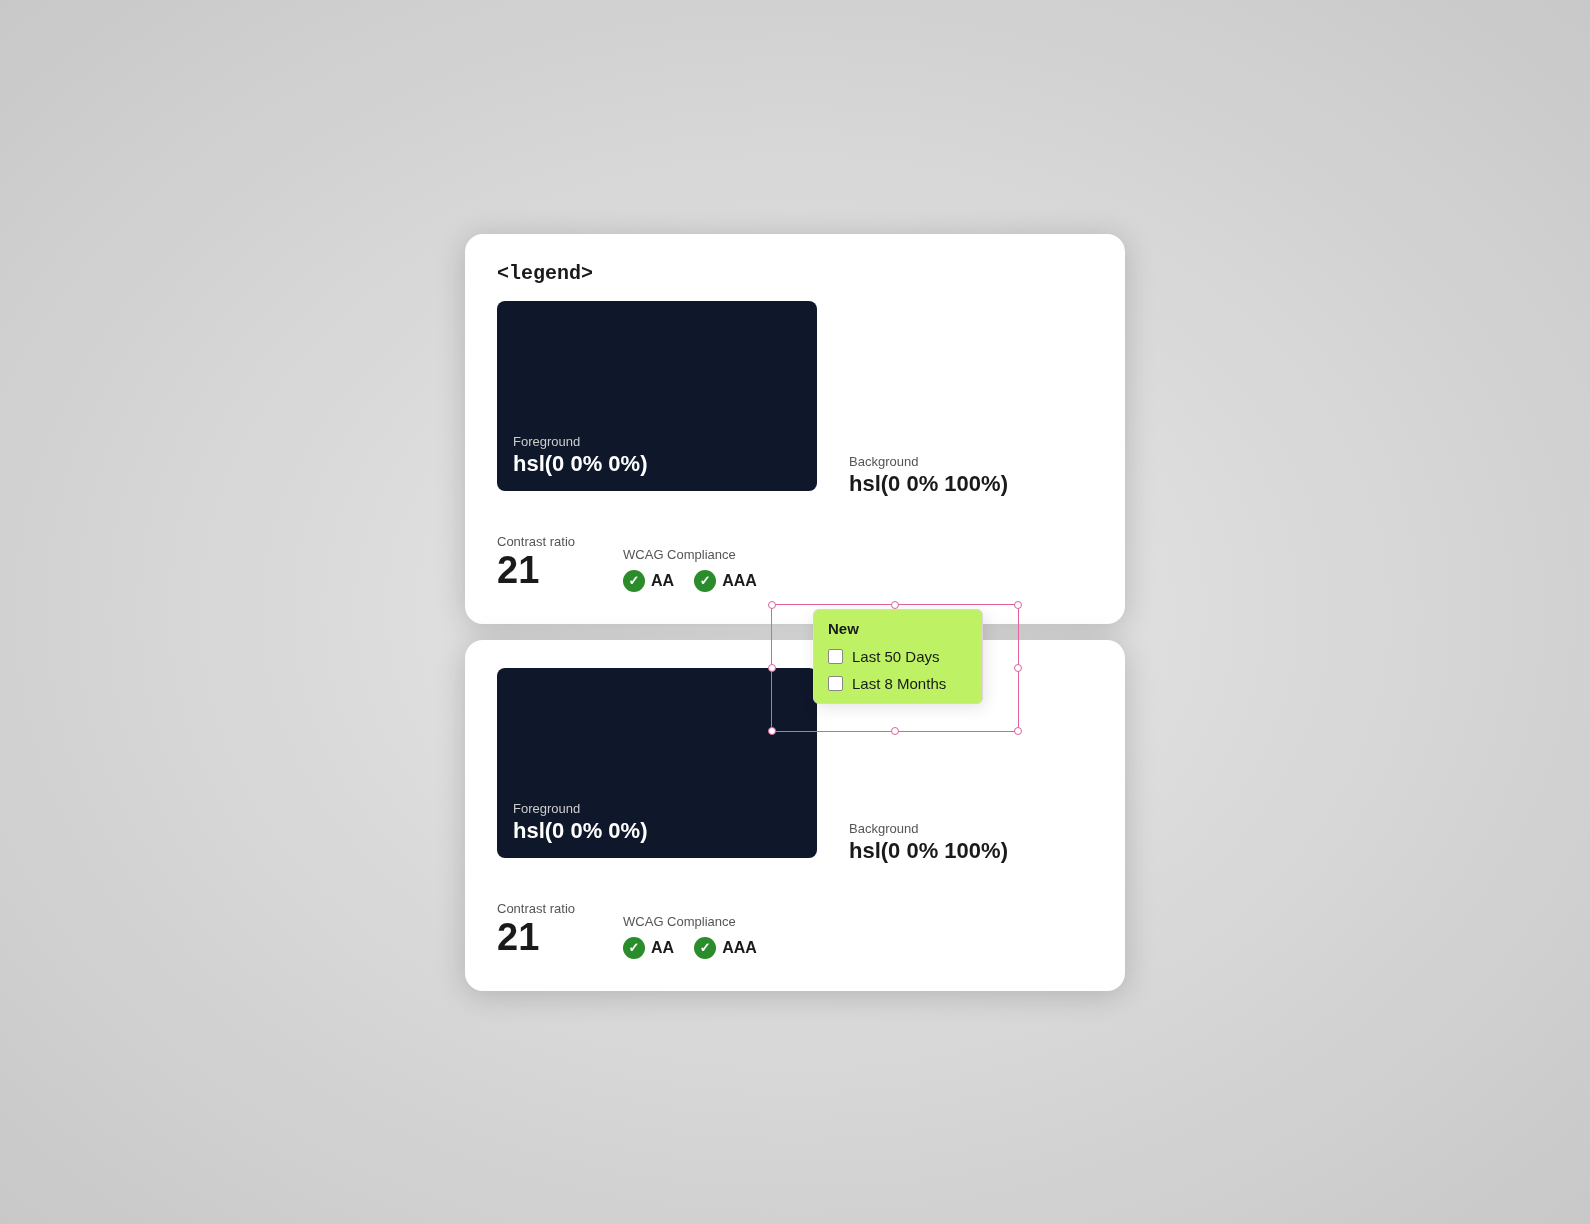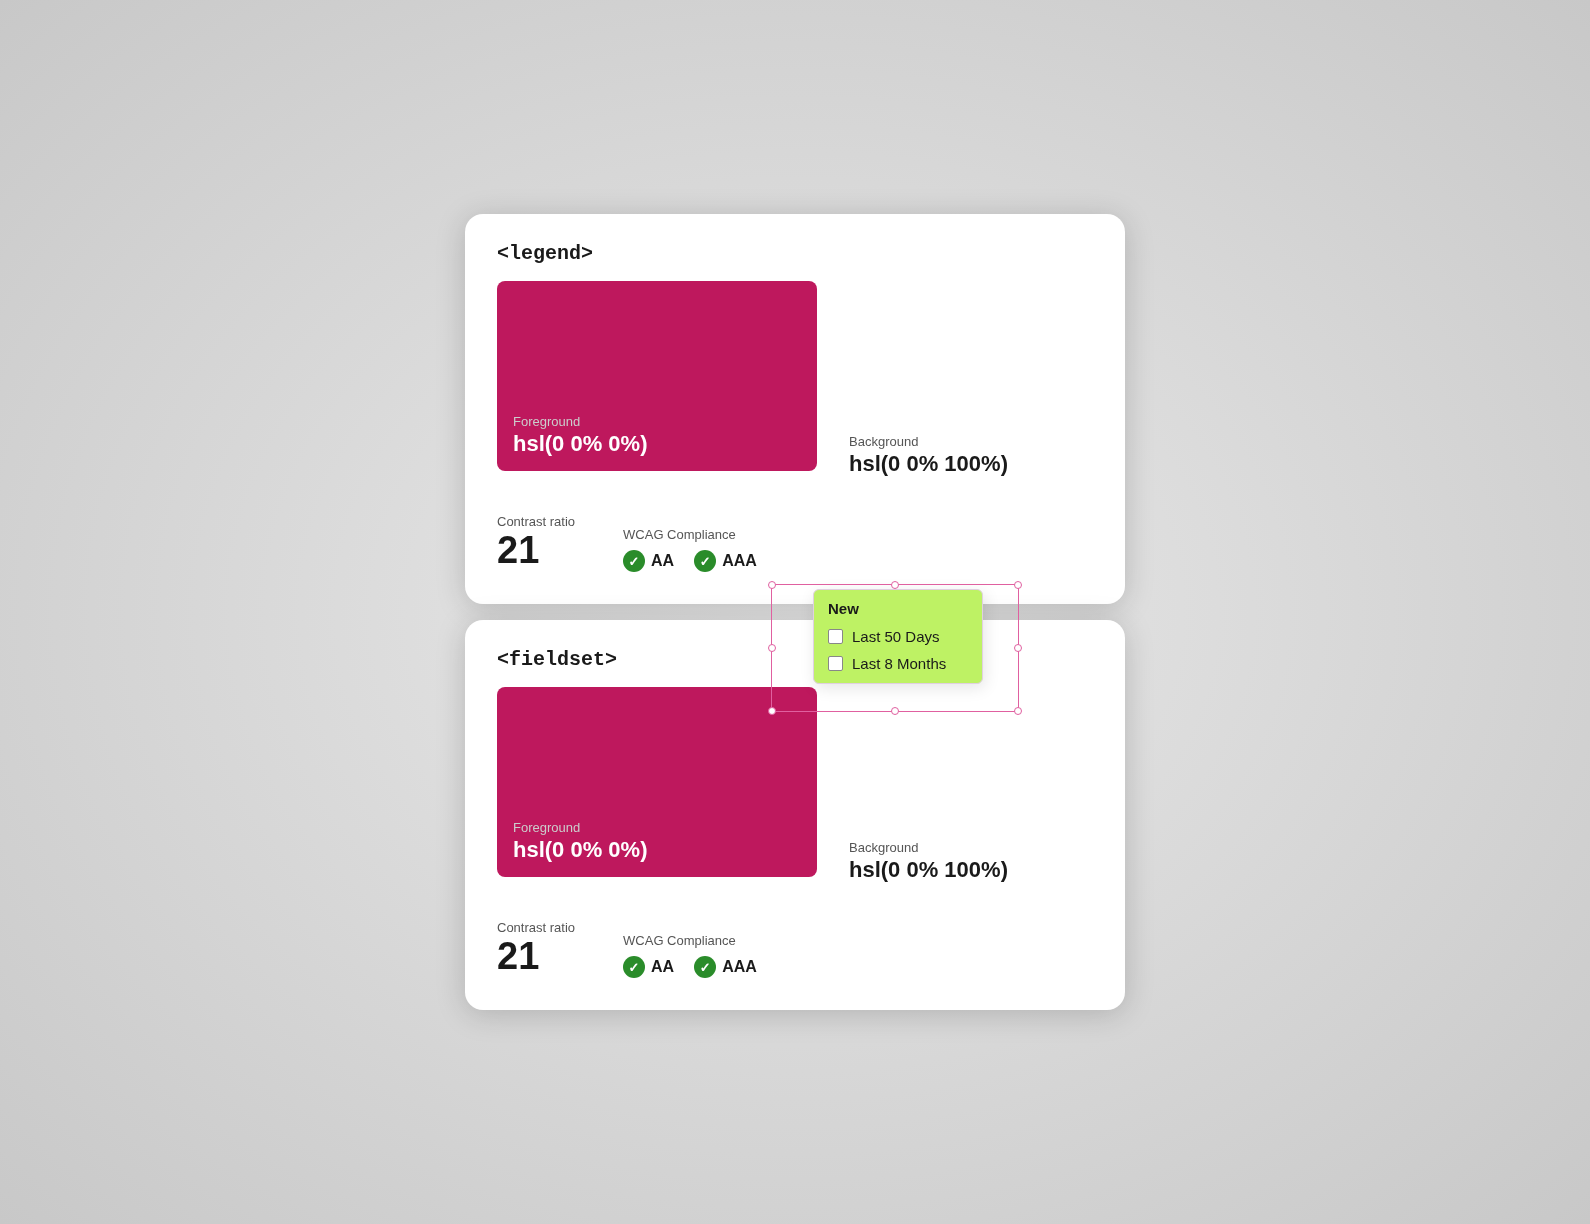--- a/index.html
+++ b/index.html
@@ -35,21 +35,21 @@
 
     .card-title {
       font-size: 20px;
       font-weight: 600;
       color: #1a1a1a;
       margin-bottom: 16px;
       font-family: 'Courier New', monospace;
     }
 
     .color-preview {
-      background: #be185d;
+      background: #0f172a;
       border-radius: 8px;
       width: 320px;
       height: 190px;
       position: relative;
       margin-bottom: 20px;
     }
 
     .color-preview-labels {
       position: absolute;
       bottom: 14px;
@@ -289,21 +289,20 @@
       <span class="dropdown-checkbox"></span>
       <span>Last 50 Days</span>
     </div>
     <div class="dropdown-item">
       <span class="dropdown-checkbox"></span>
       <span>Last 8 Months</span>
     </div>
   </div>
 
   <div class="card">
-    <div class="card-title">&lt;fieldset&gt;</div>
     <div class="preview-section">
       <div class="color-preview">
         <div class="color-preview-labels">
           <div class="color-label-small">Foreground</div>
           <div class="color-label-large">hsl(0 0% 0%)</div>
         </div>
       </div>
       <div class="background-info">
         <div class="bg-label-small">Background</div>
         <div class="bg-label-large">hsl(0 0% 100%)</div>

